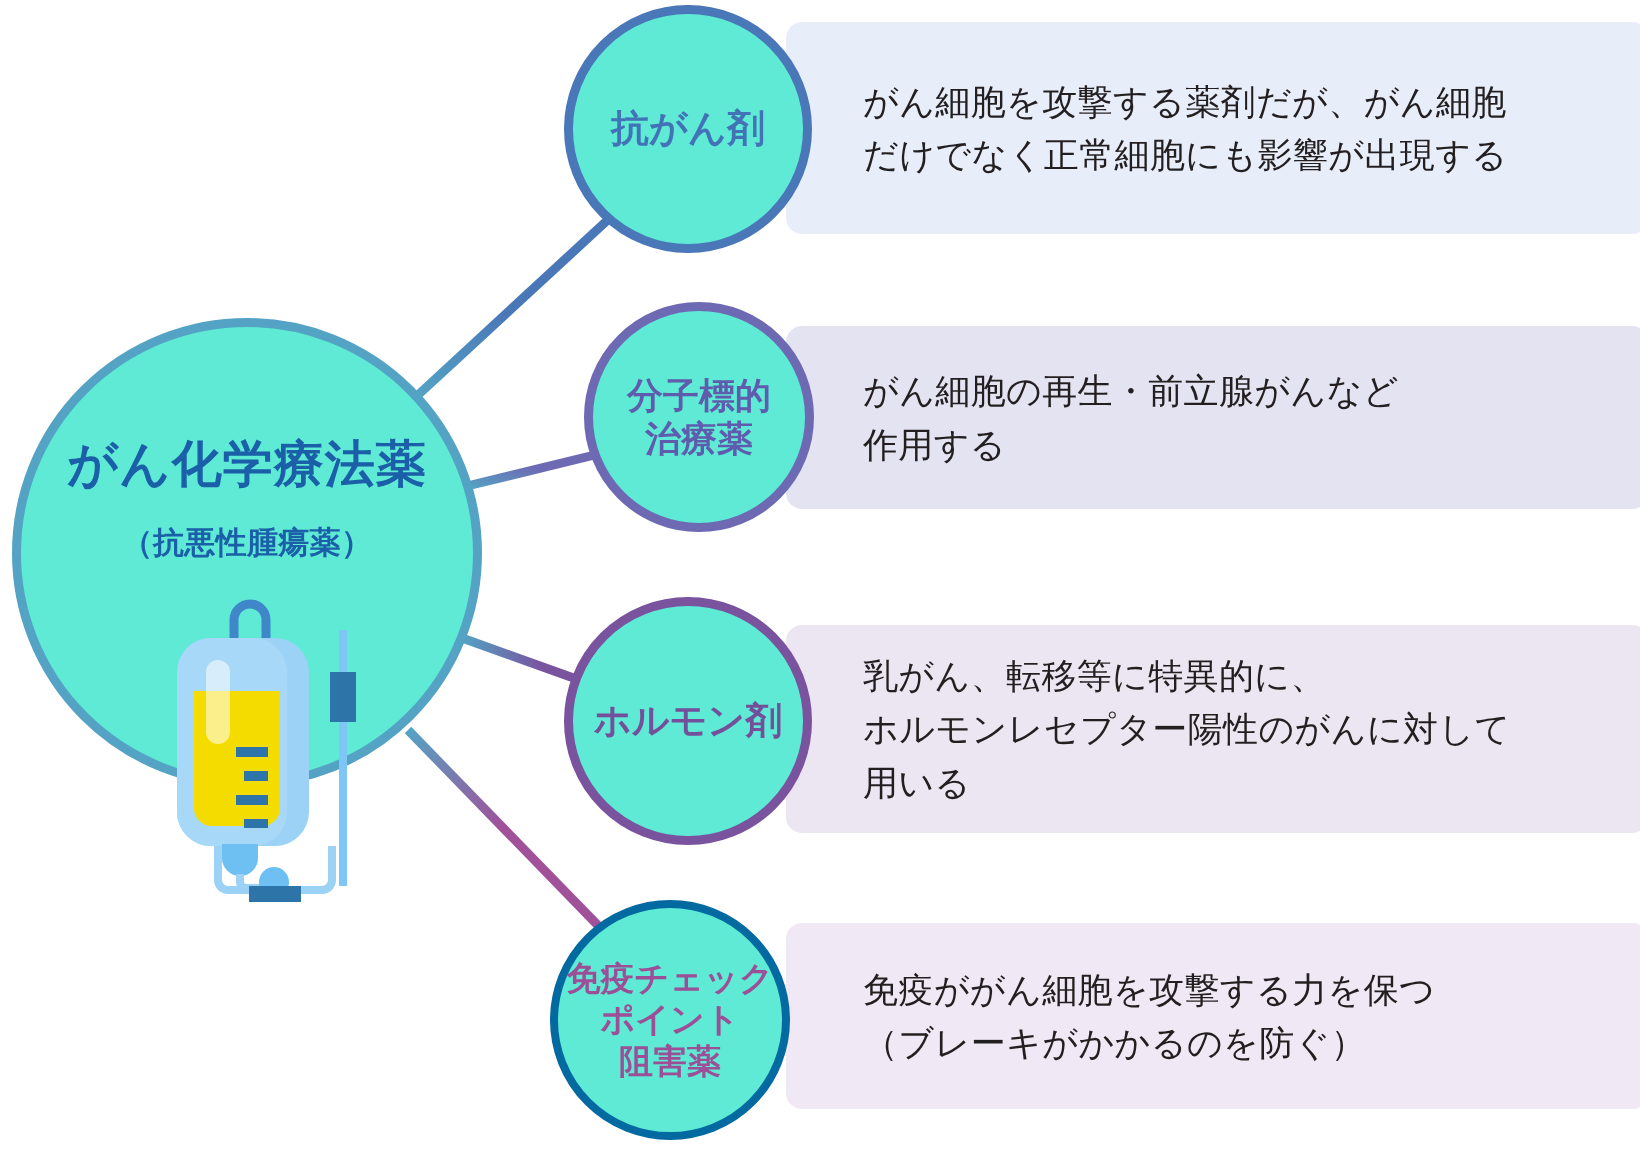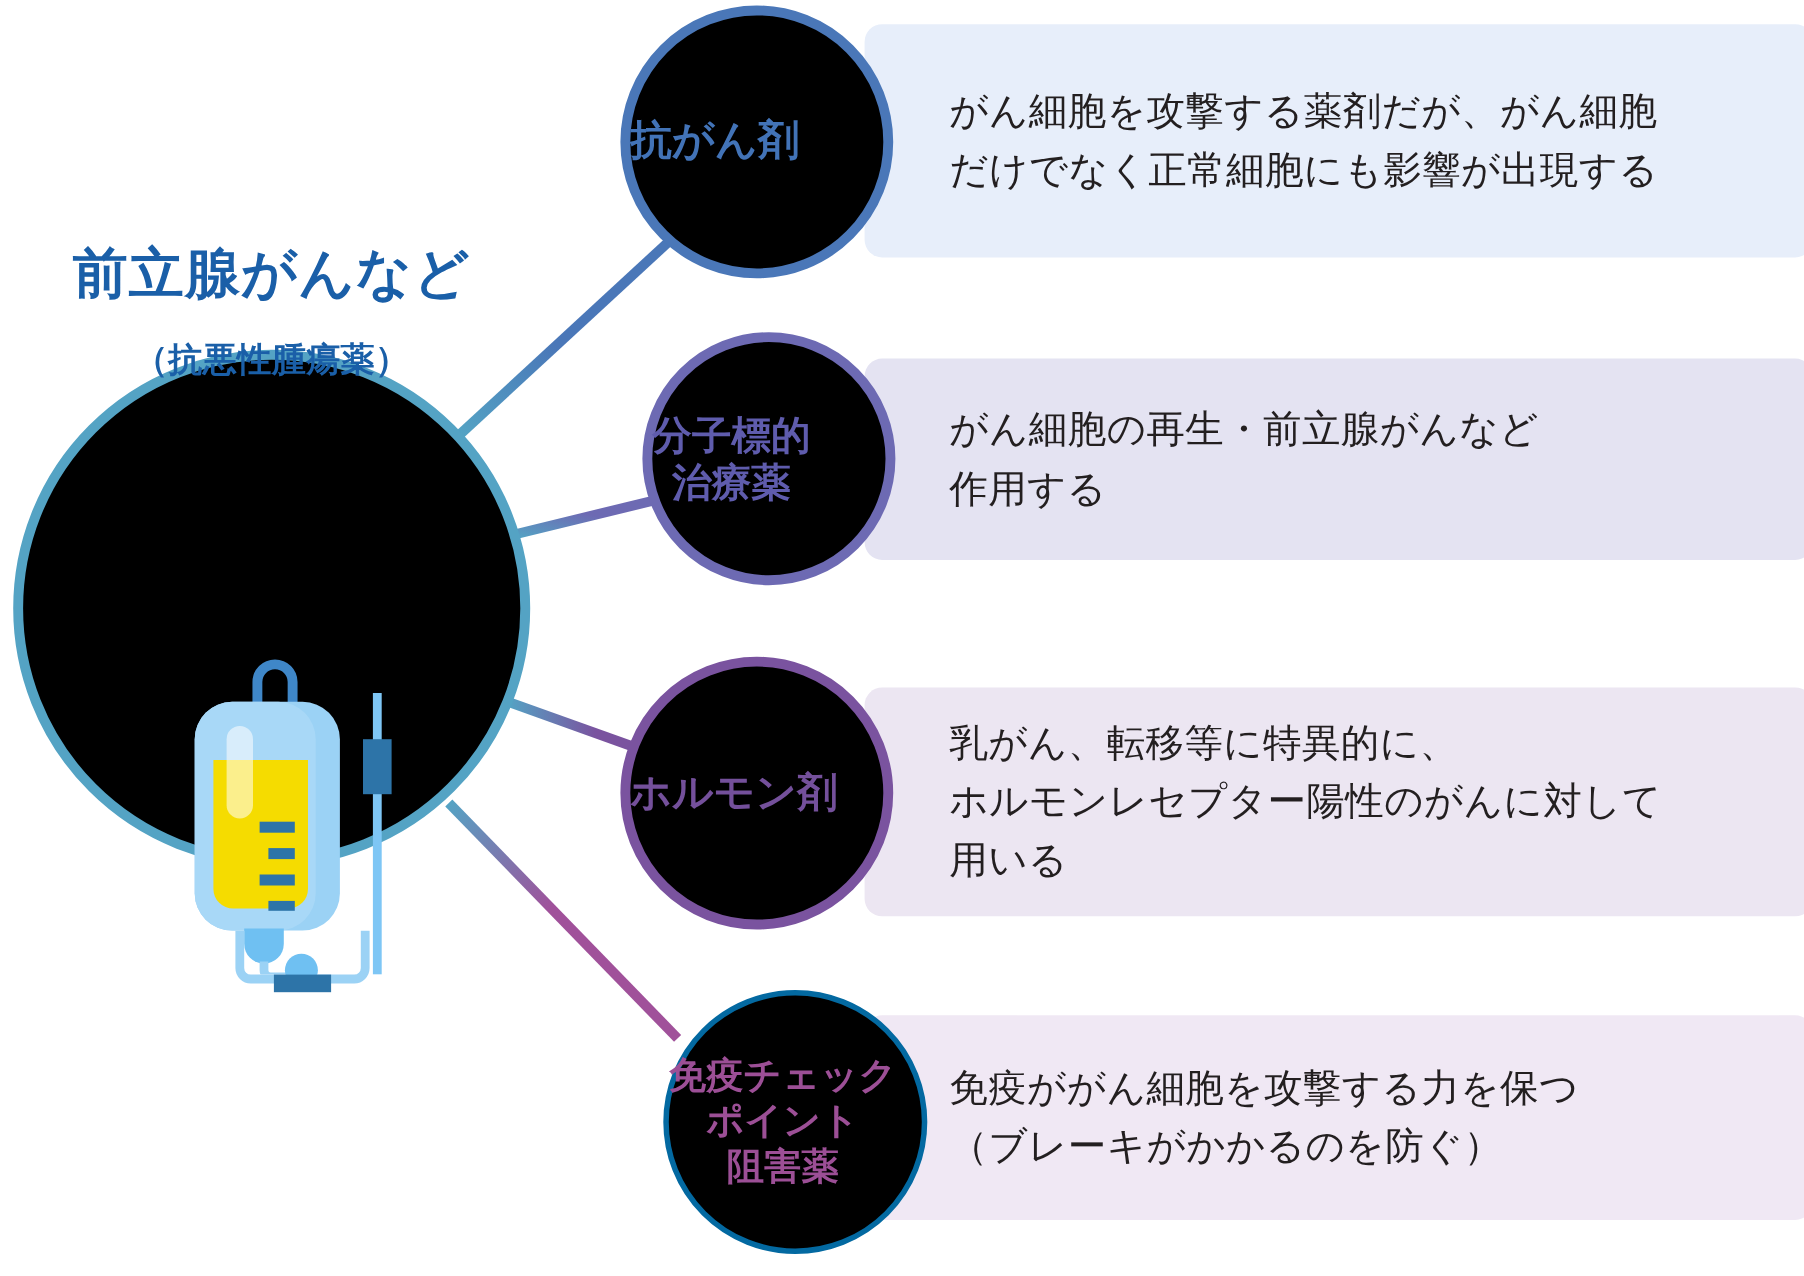--- a/index.html
+++ b/index.html
@@ -52,24 +52,25 @@
     left: 0; top: 0;
     width: 1640px;
     height: 1160px;
     pointer-events: none;
   }
 
   
   .node {
     position: absolute;
     border-radius: 50%;
-    background: #000000;
+    background: #5eead4;
     box-sizing: border-box;
     display: flex;
     align-items: center;
+    justify-content: center;
     text-align: center;
   }
   .node-label {
     white-space: pre-line;
     font-weight: bold;
     line-height: 1.2;
   }
 
   #hub {
     left: 12px;
@@ -109,23 +110,23 @@
   #node-1 .node-label { color: #5f5cad; font-size: 36px; }
 
   #node-2 {
     left: 564px; top: 597px;
     width: 248px; height: 248px;
     border: 9px solid #7a539f;
   }
   #node-2 .node-label { color: #74509b; font-size: 37px; }
 
   #node-3 {
-    left: 603px; top: 900px;
+    left: 550px; top: 900px;
     width: 240px; height: 240px;
-    border: 5px solid #0369a1;
+    border: 8px solid #0369a1;
   }
   #node-3 .node-label { color: #9c4f96; font-size: 34px; line-height: 1.22; }
 
   
   #iv-illustration {
     position: absolute;
     left: 122px;
     top: 586px;
     width: 260px;
     height: 300px;
@@ -177,21 +178,21 @@
         <stop offset="1" stop-color="#a0519a"></stop>
       </linearGradient>
     </defs>
     <line x1="418" y1="395" x2="612" y2="216" stroke="url(#grad0)" stroke-width="9"></line>
     <line x1="463" y1="487" x2="615" y2="450" stroke="url(#grad1)" stroke-width="9"></line>
     <line x1="462" y1="638" x2="607" y2="690" stroke="url(#grad2)" stroke-width="9"></line>
     <line x1="408" y1="730" x2="616" y2="944" stroke="url(#grad3)" stroke-width="9"></line>
   </svg>
 
   <div class="node" id="hub">
-    <div class="hub-main">前立腺がんなど</div>
+    <div class="hub-main">がん化学療法薬</div>
     <div class="hub-sub">（抗悪性腫瘍薬）</div>
   </div>
 
   <svg id="iv-illustration" viewBox="0 0 260 300">
 
     <path d="M112 58 L112 34 a16 16 0 0 1 32 0 L144 58" fill="none" stroke="#3f87c8" stroke-width="9"></path>
 
     <rect x="55" y="52" width="132" height="208" rx="34" ry="34" fill="#9bd2f5"></rect>
 
     <rect x="55" y="52" width="110" height="208" rx="34" ry="34" fill="#a8d8f7"></rect>

